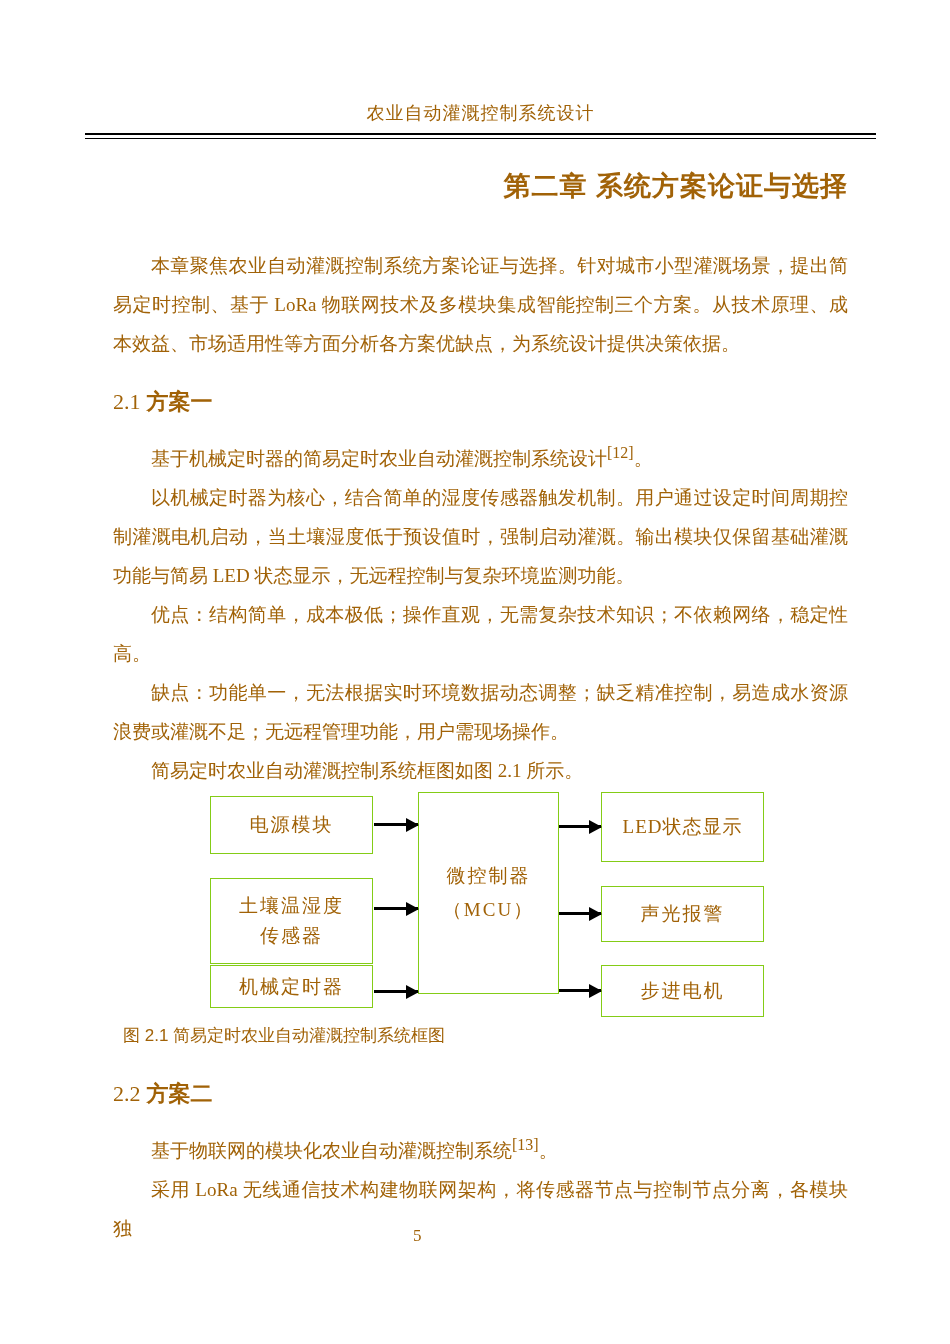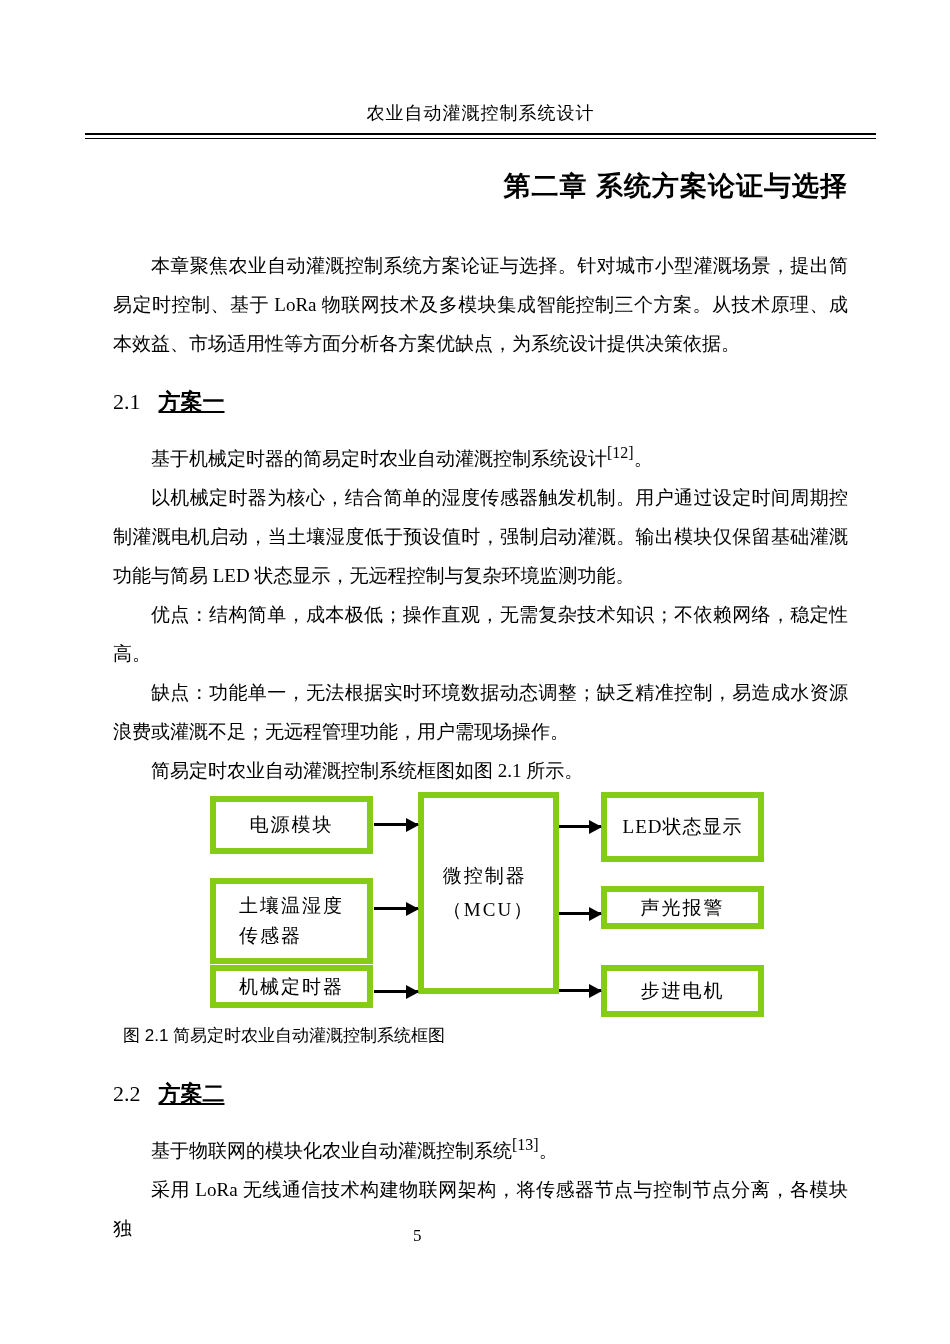--- a/index.html
+++ b/index.html
@@ -1,21 +1,21 @@
 <!DOCTYPE html>
 <html><head>
 <meta charset="utf-8">
 <style>
   html, body { margin: 0; padding: 0; background: #ffffff; }
   .page {
     position: relative;
     width: 950px;
     height: 1344px;
     background: #ffffff;
-    color: #000000;
+    color: #a16207;
     font-family: "Liberation Serif", "DejaVu Serif", serif;
     overflow: hidden;
   }
   .content { margin: 0 102px 0 113px; }
 
   
   .running-header {
     padding-top: 102px;
     text-align: center;
     font-size: 18px;
@@ -55,53 +55,53 @@
 
   
   .sec-h {
     margin: 24px 0 22px 0;
     font-size: 22px;
     line-height: 30px;
     font-weight: normal;
   }
   .sec-h .h-num {
     font-family: "Liberation Serif", "DejaVu Serif", serif;
-    margin-right: 18px;
+    margin-right: 6px;
   }
   .sec-h .h-title {
     font-family: "Liberation Sans", "DejaVu Sans", sans-serif;
     font-weight: bold;
-    text-decoration: underline;
   }
 
   
   .diagram {
     position: relative;
     height: 228px;
     margin-top: 2px;
   }
   .dbox {
     position: absolute;
-    border: 6px solid #84cc16;
+    border: 1px solid #84cc16;
     display: flex;
     align-items: center;
     justify-content: center;
+    text-align: center;
     font-size: 19px;
     line-height: 30px;
     white-space: pre-line;
     letter-spacing: 2px;
     box-sizing: border-box;
     background: #fff;
   }
   .in1 { left: 97px;  top: 4px;   width: 163px; height: 58px; }
   .in2 { left: 97px;  top: 86px;  width: 163px; height: 86px; }
   .in3 { left: 97px;  top: 173px; width: 163px; height: 43px; }
   .mcu { left: 305px; top: 0;     width: 141px; height: 202px; line-height: 34px; }
   .out1 { left: 488px; top: 0;    width: 163px; height: 70px; letter-spacing: 1px; }
-  .out2 { left: 488px; top: 94px; width: 163px; height: 43px; }
+  .out2 { left: 488px; top: 94px; width: 163px; height: 56px; }
   .out3 { left: 488px; top: 173px; width: 163px; height: 52px; }
 
   .arrow {
     position: absolute;
     height: 0;
     border-top: 3px solid #000;
   }
   .arrow::after {
     content: "";
     position: absolute;

